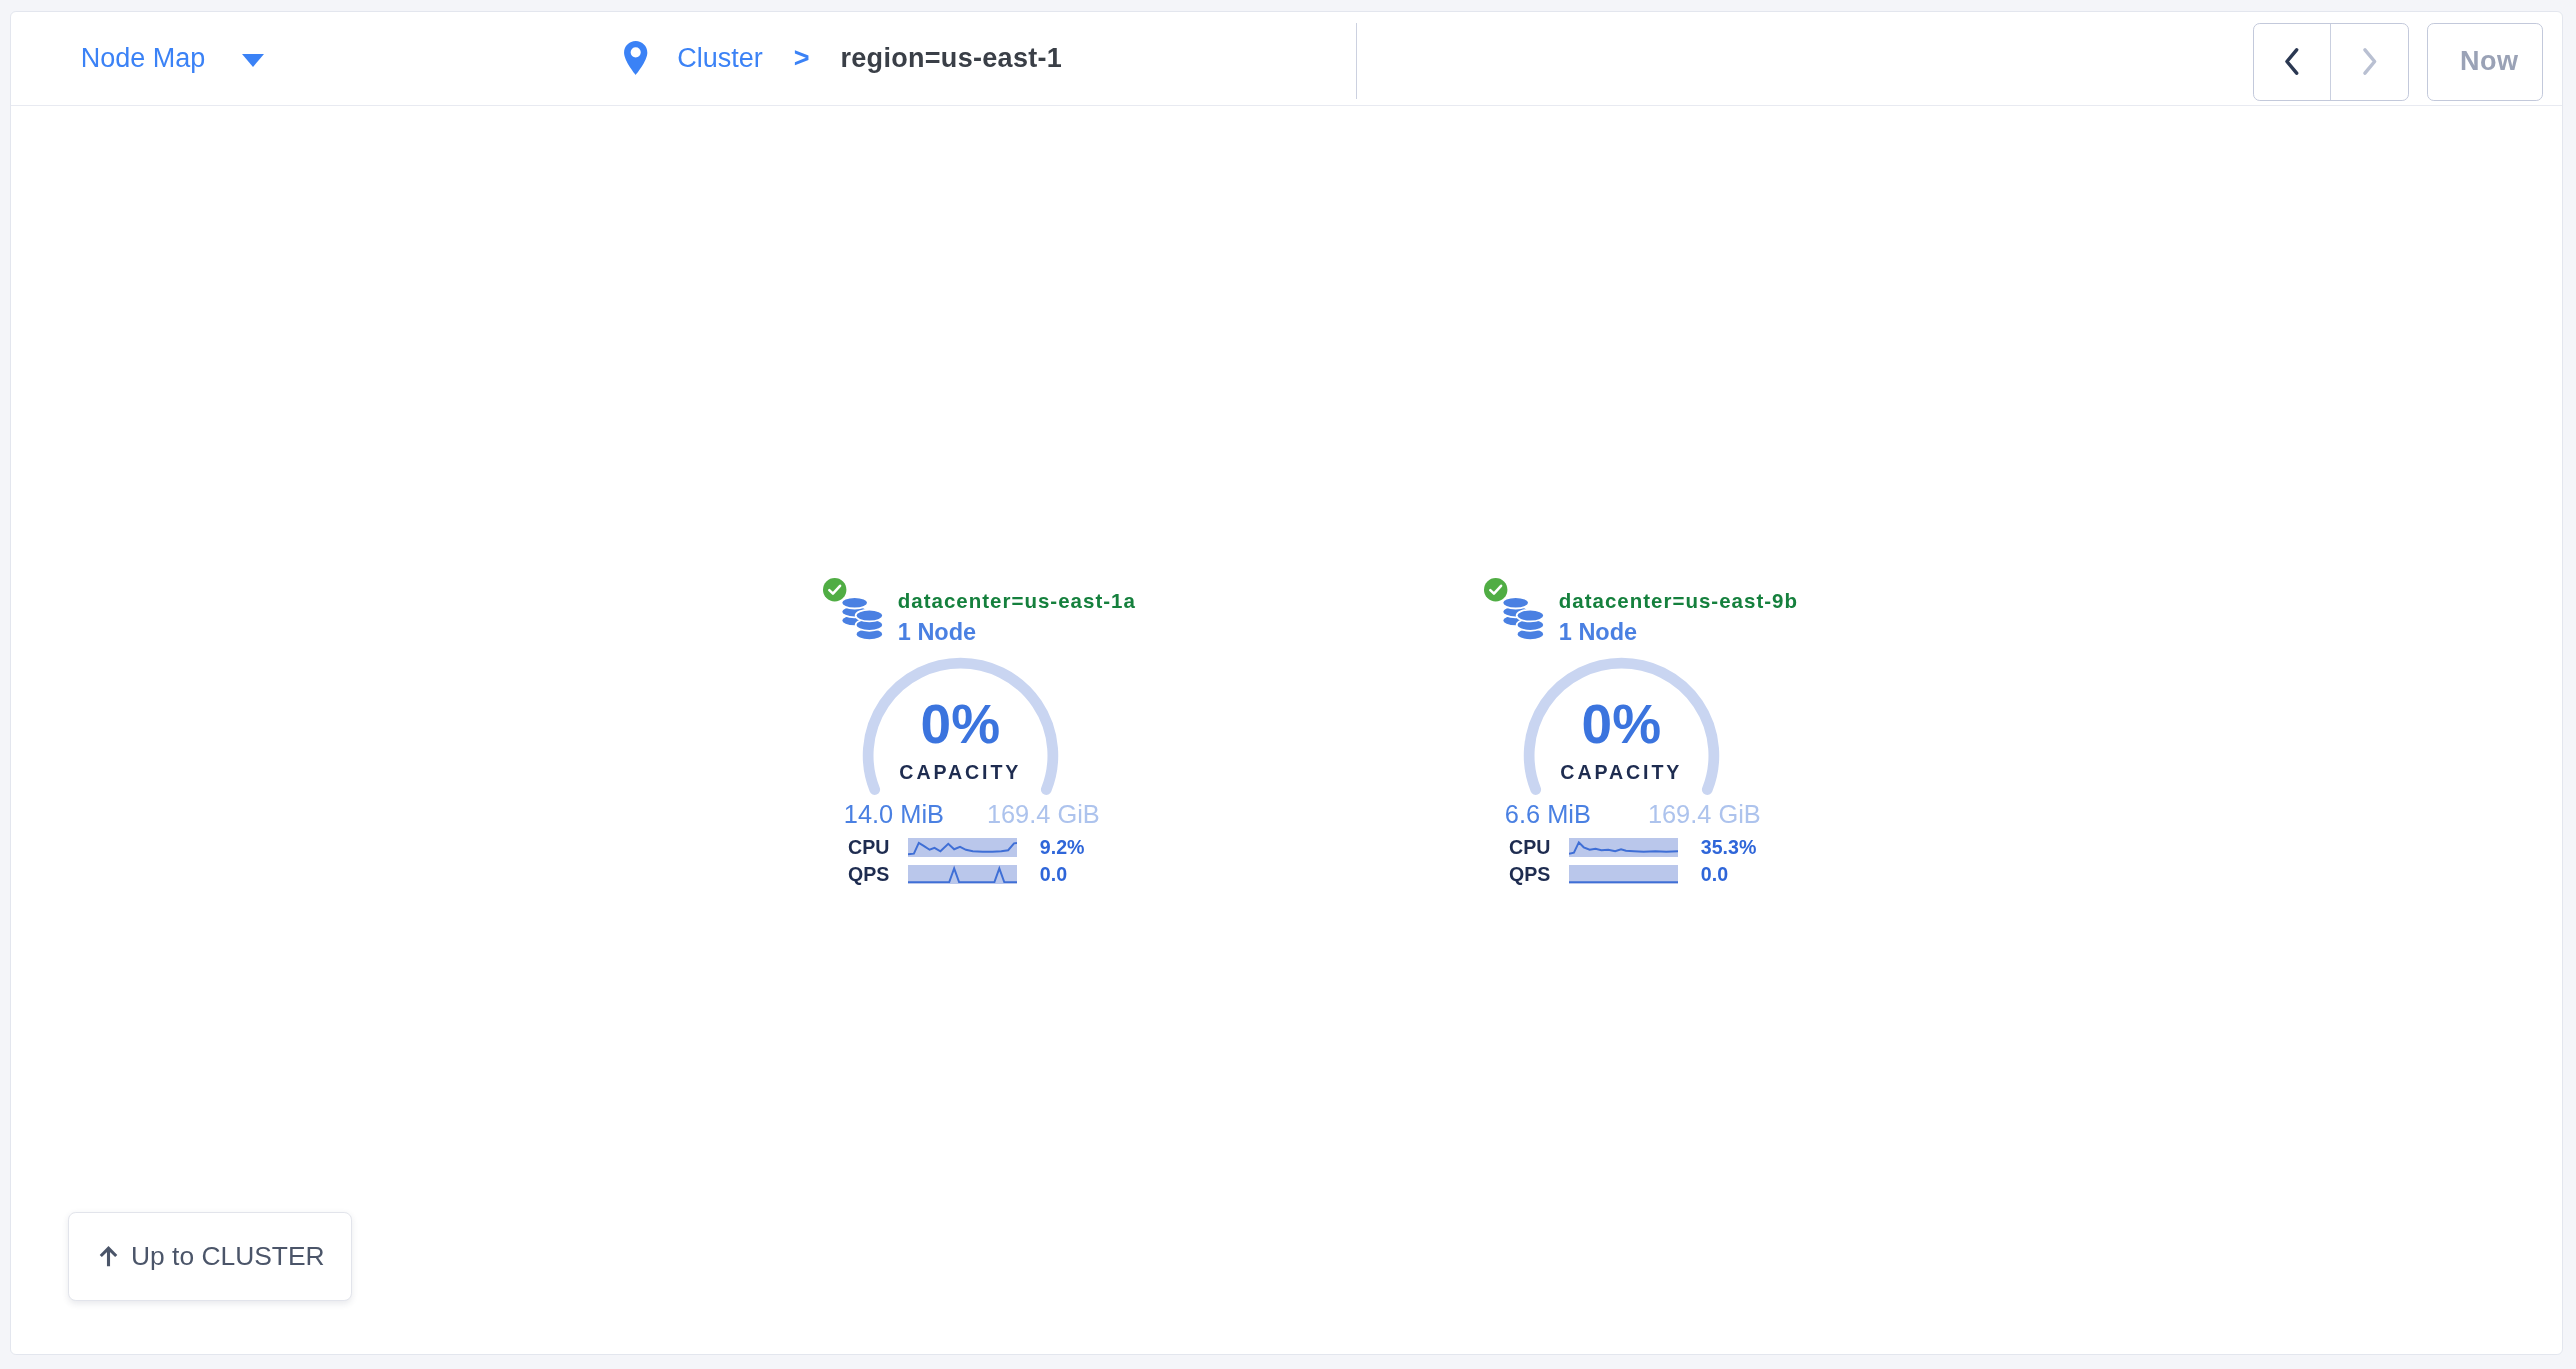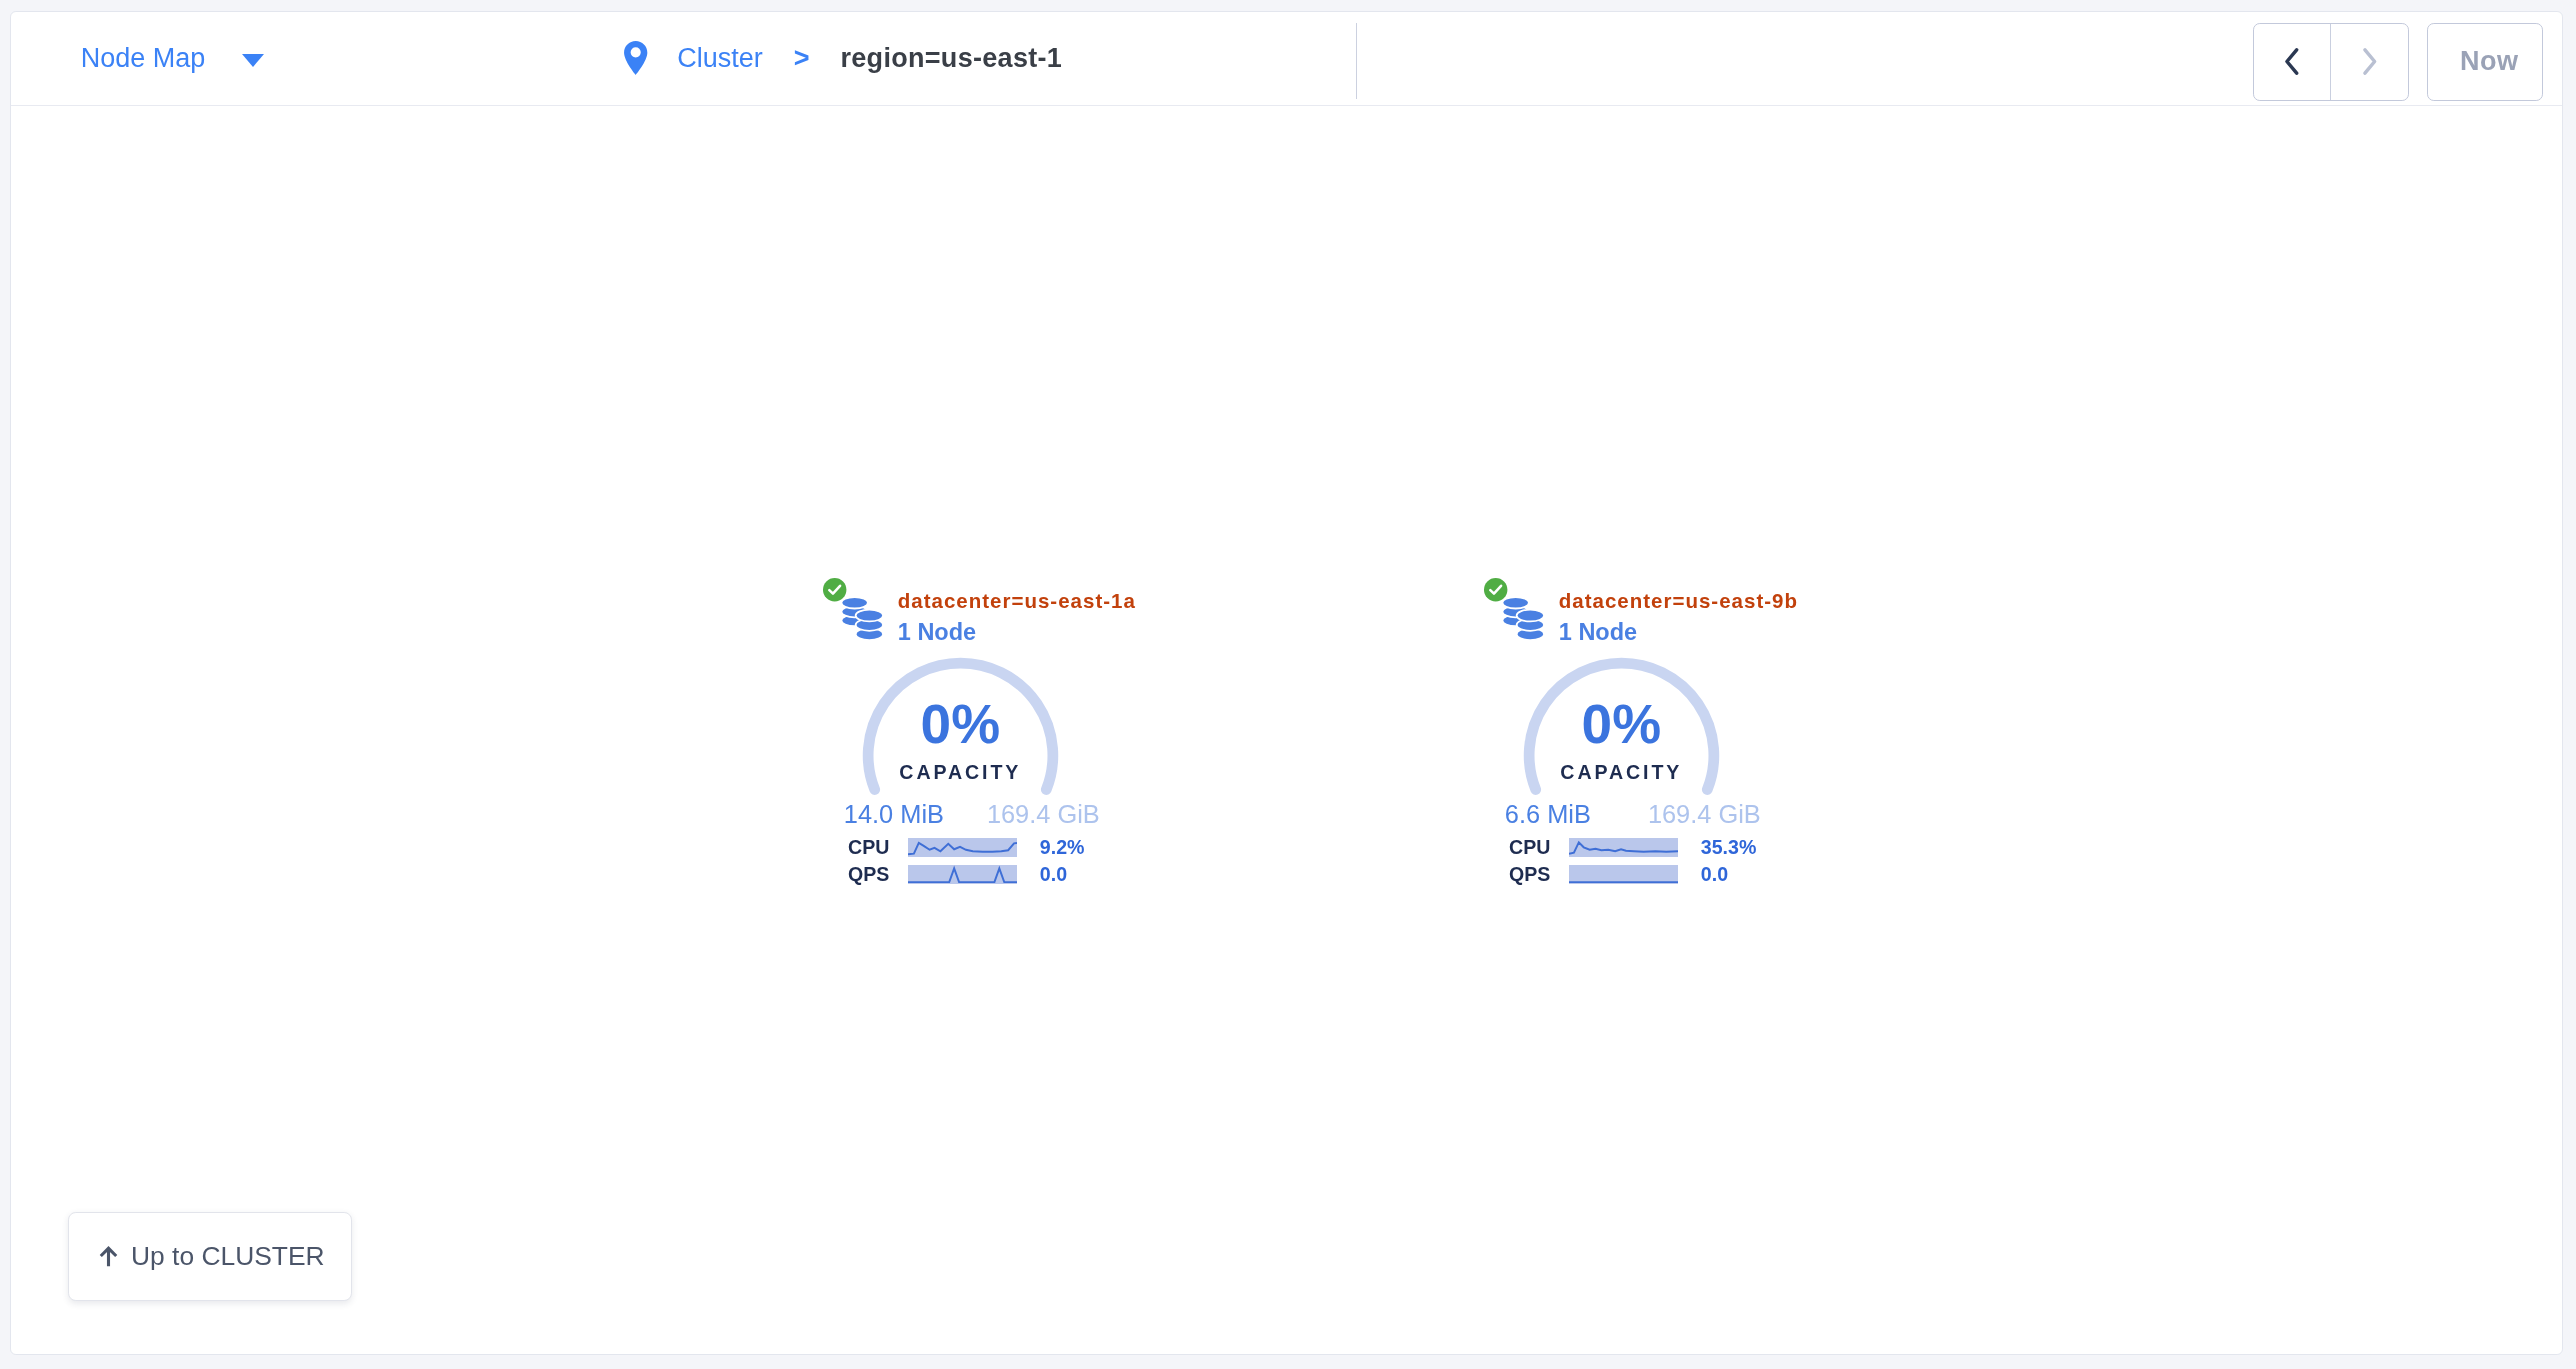--- a/index.html
+++ b/index.html
@@ -43,21 +43,21 @@
              display:flex; align-items:center; justify-content:center;
              font-size:27px; font-weight:700; color:#9aa2b6; letter-spacing:0.5px;padding-left:9px; }
 
   
   .dc-card { position:absolute; top:561px; width:295px; height:315px; cursor:pointer; }
   .dc-card.card-0 { left:802px; }
   .dc-card.card-1 { left:1463px; }
   .check { position:absolute; left:8.8px; top:3.9px; width:25.4px; height:25.4px; }
   .dbicon { position:absolute; left:26.4px; top:20.5px; width:47px; height:51px; }
   .dc-title { position:absolute; left:85px; top:16.6px; font-size:20.5px; font-weight:700;
-              letter-spacing:1px; color:#c2410c; white-space:nowrap; }
+              letter-spacing:1px; color:#15803d; white-space:nowrap; }
   .dc-sub { position:absolute; left:85px; top:46px; font-size:23.5px; font-weight:700;
             color:#4a80e2; }
   .gauge-arc { position:absolute; left:40px; top:75px; width:215px; height:215px; }
   .gauge-pct { position:absolute; left:40px; top:123px; width:215px; text-align:center;
                font-size:55px; line-height:57px; font-weight:700; color:#3b74de; }
   .gauge-label { position:absolute; left:40px; top:188px; width:215px; text-align:center;
                  font-size:19.6px; font-weight:700; letter-spacing:2.9px; color:#1e2c50; }
   .range { position:absolute; left:31px; top:228px; width:256px; display:flex;
            justify-content:space-between; font-size:25.4px; line-height:27px; }
   .range .used  { color:#4a80e2; }

